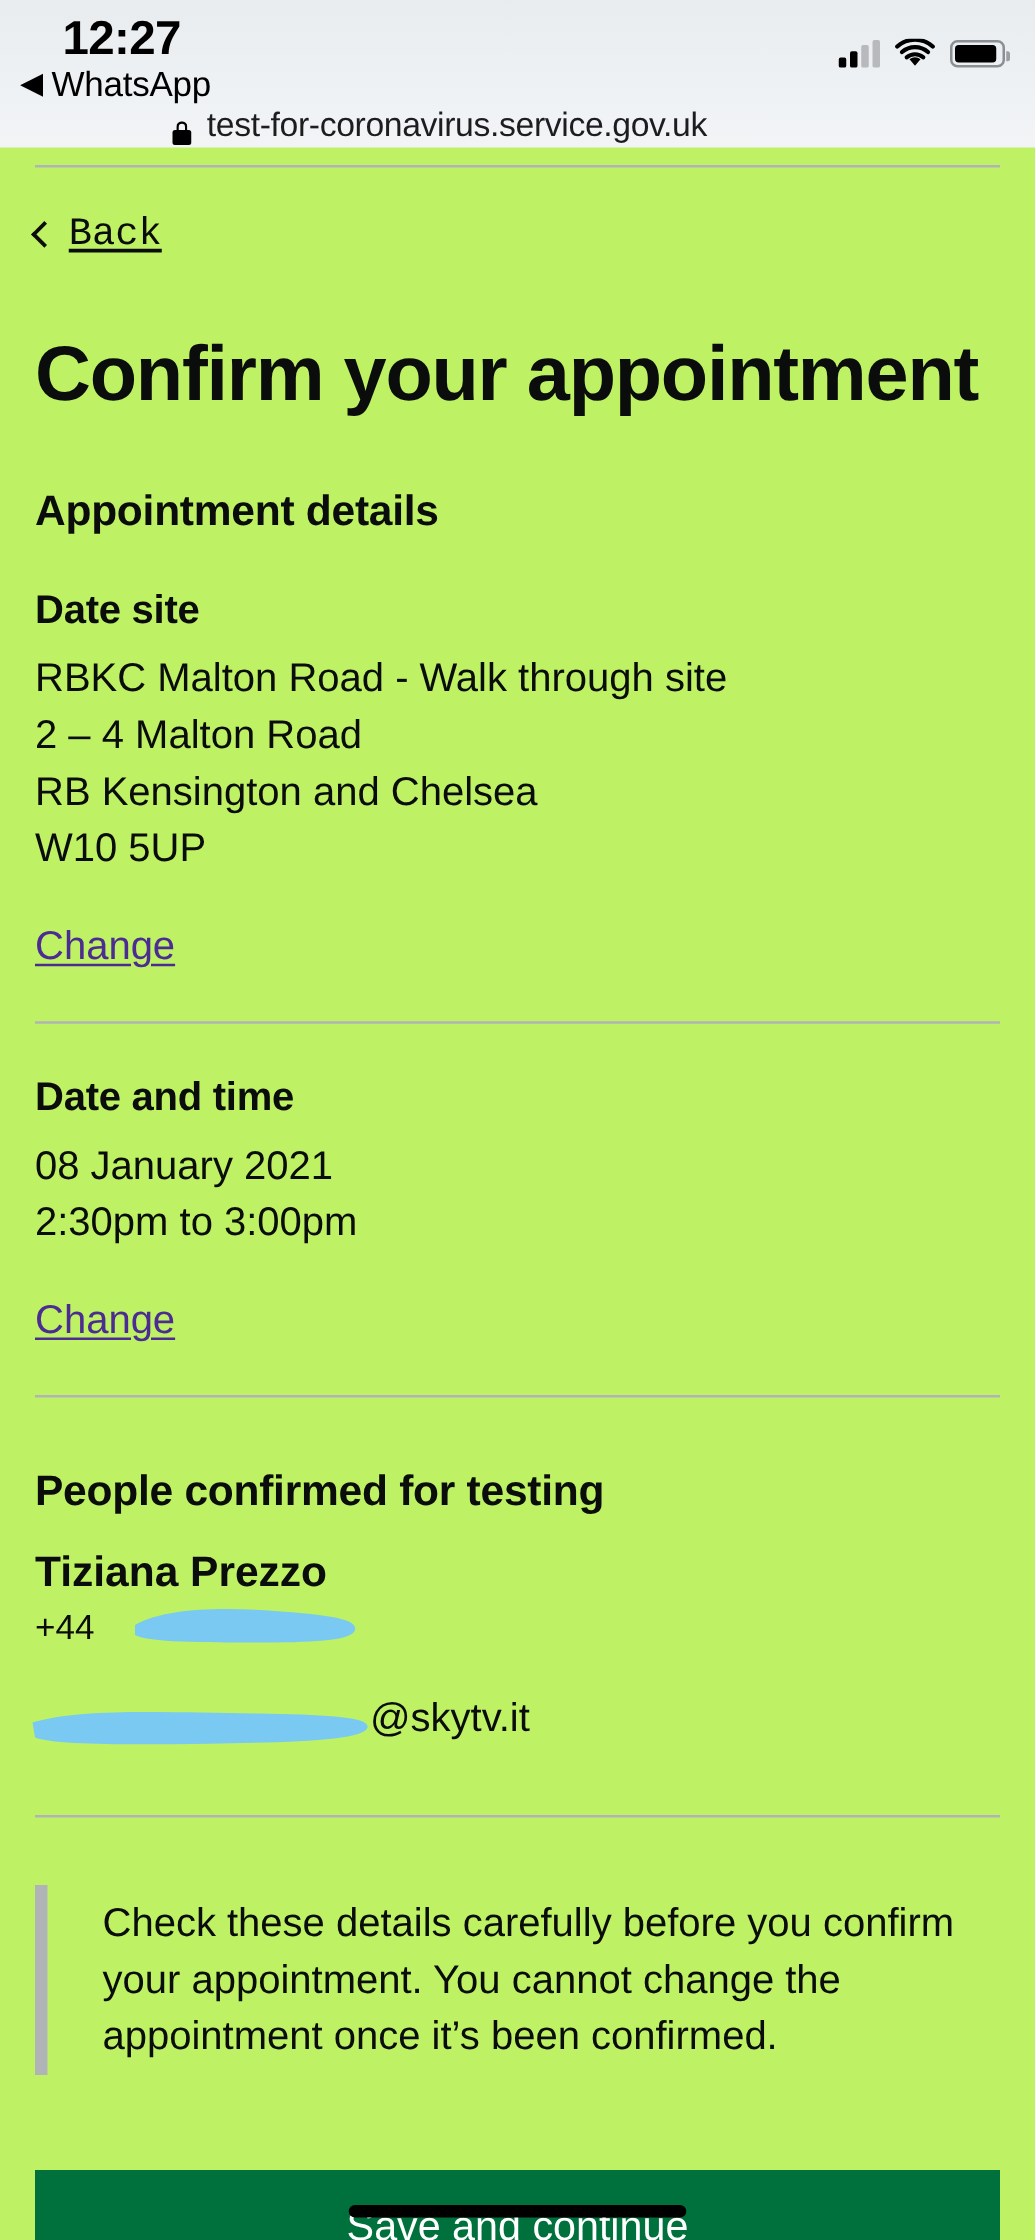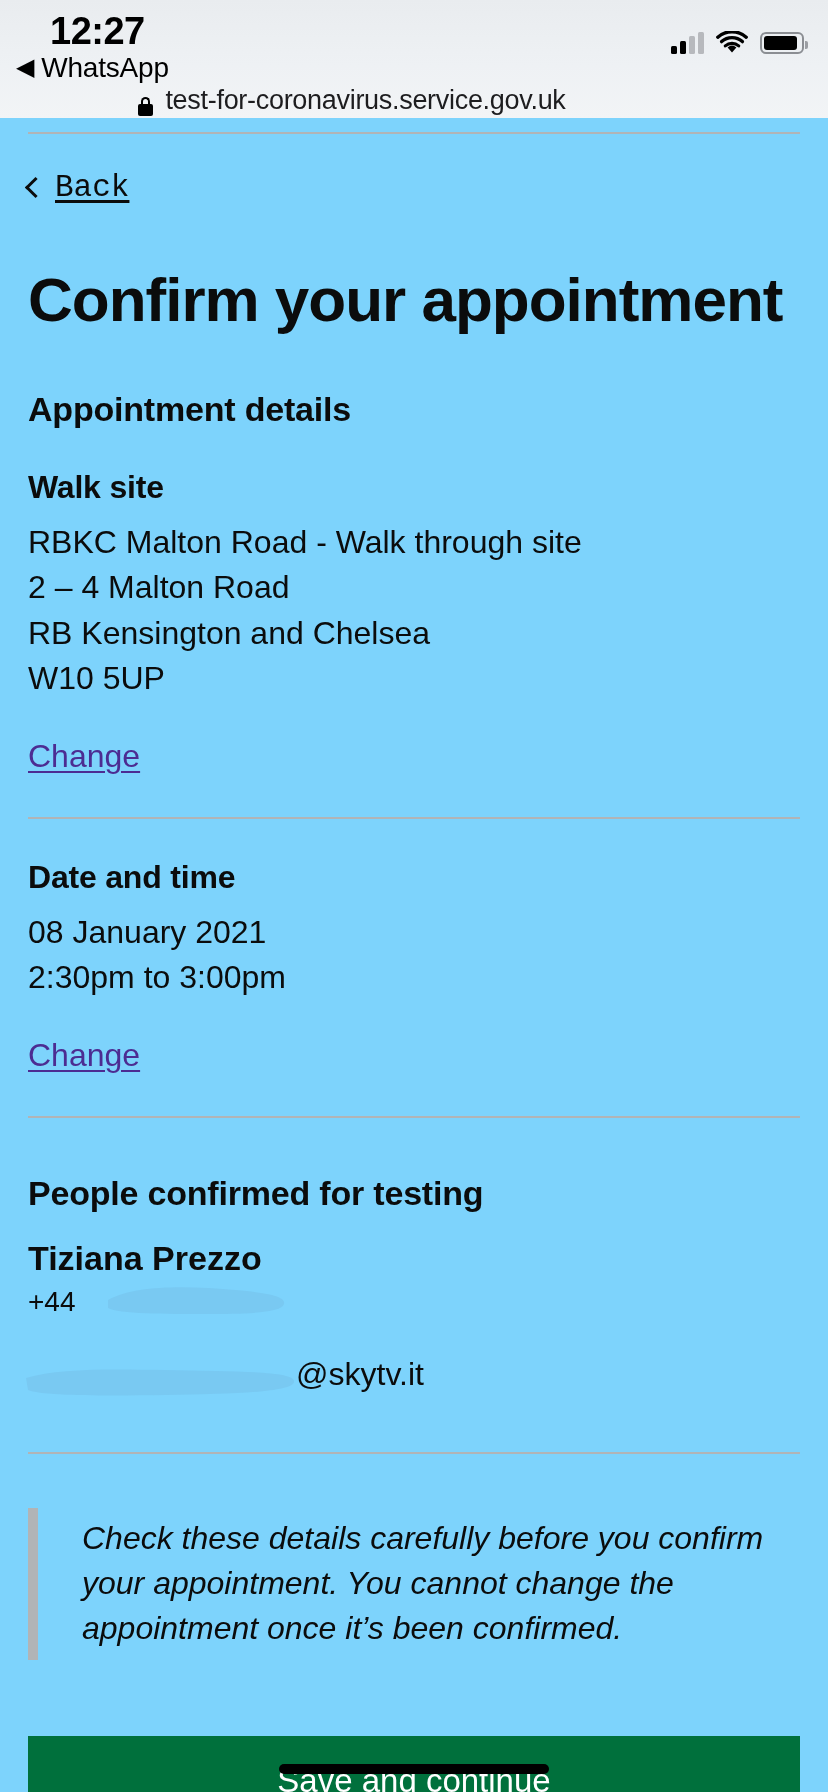--- a/index.html
+++ b/index.html
@@ -3,21 +3,21 @@
 <meta charset="utf-8">
 <style>
   * { margin:0; padding:0; box-sizing:border-box; }
   html,body {
     width:828px; height:1792px;
     background:#ffffff;
     font-family:"Liberation Sans", sans-serif;
     -webkit-font-smoothing:antialiased;
     overflow:hidden;
   }
-  #screen { position:relative; width:828px; height:1792px; background:#7dd3fc; }
+  #screen { position:relative; width:828px; height:1792px; background:#bef264; }
 
   
   .chrome {
     position:absolute; left:0; top:0; width:828px; height:118px;
     background:linear-gradient(180deg,#e9ecef 0%,#eef1f4 55%,#f2f4f6 100%);
   }
   .statusbar {
     position:absolute; left:0; top:0; width:828px; height:62px;
   }
   .clock {
@@ -109,21 +109,20 @@
   .email-row   { position:relative; margin:22px 28px 0 28px; font-size:32px; color:#0b0c0c; height:54px; }
   .email-row .addr { position:absolute; left:268px; top:0; }
 
   
   .redact { position:absolute; pointer-events:none; }
   .redact svg { display:block; }
 
   .inset {
     margin:54px 28px 0 28px; padding:8px 0 8px 44px;
     border-left:10px solid #b1b4b6;
-    font-style:italic;
   }
   .inset p { font-size:32px; line-height:1.42; color:#0b0c0c; }
 
   .btn {
     display:block; width:772px; margin:76px auto 0 auto;
     background:#00703c; border:none; border-bottom:5px solid #002d18;
     color:#ffffff; font-size:33px; font-family:"Liberation Sans", sans-serif;
     padding:26px 0 24px 0; text-align:center; cursor:pointer;
   }
 
@@ -184,21 +183,21 @@
     <a class="back">
       <span class="chev"></span>
       <span class="lbl">Back</span>
     </a>
 
     <h1 class="title">Confirm your appointment</h1>
 
     <h2 class="sec">Appointment details</h2>
 
     
-    <h3 class="sub">Walk site</h3>
+    <h3 class="sub">Date site</h3>
     <div class="lines">
       <div>RBKC Malton Road - Walk through site</div>
       <div>2 – 4 Malton Road</div>
       <div>RB Kensington and Chelsea</div>
       <div>W10 5UP</div>
     </div>
     <a class="change">Change</a>
     <div class="rule"></div>
 
     

